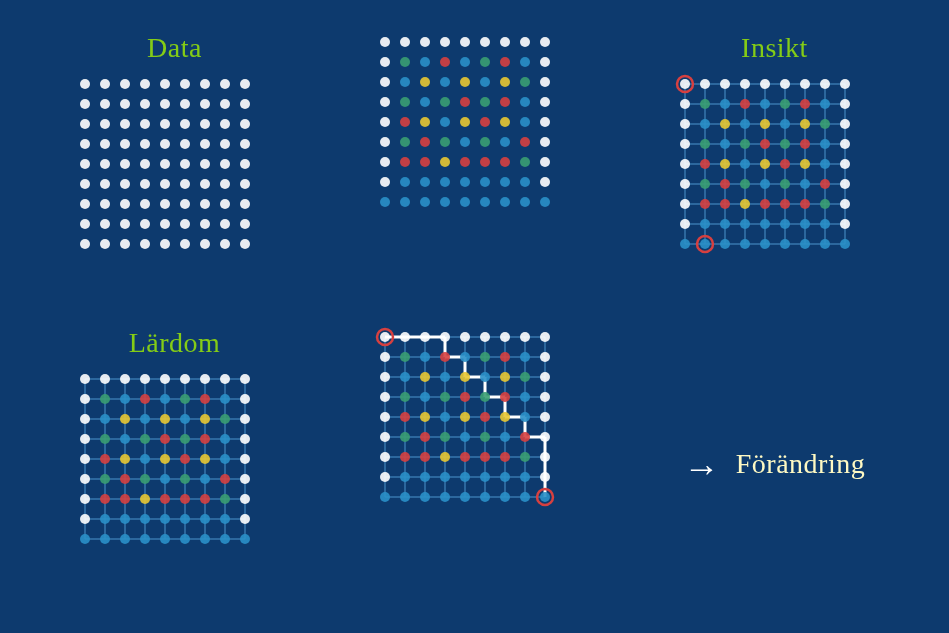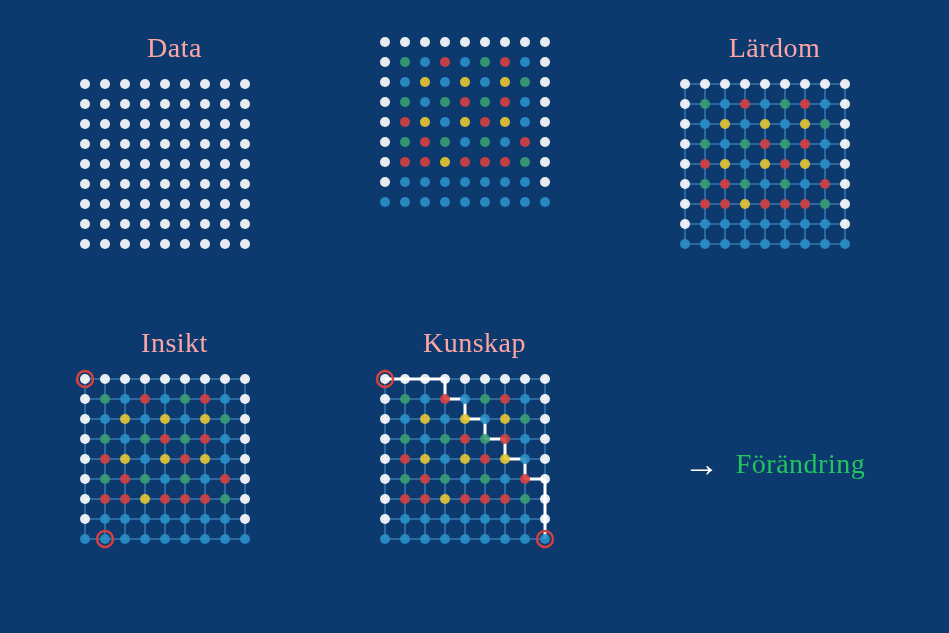--- a/index.html
+++ b/index.html
@@ -22,41 +22,41 @@
       gap: 20px;
       padding: 20px;
     }
     .cell {
       display: flex;
       flex-direction: column;
       align-items: center;
       gap: 10px;
     }
     .cell-title {
-      color: #fca5a5;
+      color: #84cc16;
       font-size: 28px;
       font-weight: normal;
       letter-spacing: 0.5px;
       text-align: center;
     }
     .dot-grid {
       position: relative;
     }
     svg {
       display: block;
     }
     .forandring-cell {
       display: flex;
       flex-direction: row;
       align-items: center;
       justify-content: center;
       gap: 16px;
     }
     .forandring-title {
-      color: #22c55e;
+      color: #fef9c3;
       font-size: 28px;
       font-weight: normal;
       letter-spacing: 0.5px;
     }
     .arrow-icon {
       color: white;
       font-size: 36px;
     }
   </style>
 </head>
@@ -149,253 +149,20 @@
           <circle cx="130" cy="170" r="5" fill="#ffffff" opacity="0.9"></circle>
           <circle cx="150" cy="170" r="5" fill="#ffffff" opacity="0.9"></circle>
           <circle cx="170" cy="170" r="5" fill="#ffffff" opacity="0.9"></circle>
         </svg>
     </div>
   </div>
 
   <div class="cell">
     <div class="dot-grid">
       <svg width="200" height="200" viewBox="0 0 200 200" id="information-svg">
-          <circle cx="10" cy="10" r="5" fill="#ffffff" opacity="0.9"></circle>
-          <circle cx="30" cy="10" r="5" fill="#ffffff" opacity="0.9"></circle>
-          <circle cx="50" cy="10" r="5" fill="#ffffff" opacity="0.9"></circle>
-          <circle cx="70" cy="10" r="5" fill="#ffffff" opacity="0.9"></circle>
-          <circle cx="90" cy="10" r="5" fill="#ffffff" opacity="0.9"></circle>
-          <circle cx="110" cy="10" r="5" fill="#ffffff" opacity="0.9"></circle>
-          <circle cx="130" cy="10" r="5" fill="#ffffff" opacity="0.9"></circle>
-          <circle cx="150" cy="10" r="5" fill="#ffffff" opacity="0.9"></circle>
-          <circle cx="170" cy="10" r="5" fill="#ffffff" opacity="0.9"></circle>
-          <circle cx="10" cy="30" r="5" fill="#ffffff" opacity="0.9"></circle>
-          <circle cx="30" cy="30" r="5" fill="#3a9e72" opacity="0.9"></circle>
-          <circle cx="50" cy="30" r="5" fill="#2a90c8" opacity="0.9"></circle>
-          <circle cx="70" cy="30" r="5" fill="#d64040" opacity="0.9"></circle>
-          <circle cx="90" cy="30" r="5" fill="#2a90c8" opacity="0.9"></circle>
-          <circle cx="110" cy="30" r="5" fill="#3a9e72" opacity="0.9"></circle>
-          <circle cx="130" cy="30" r="5" fill="#d64040" opacity="0.9"></circle>
-          <circle cx="150" cy="30" r="5" fill="#2a90c8" opacity="0.9"></circle>
-          <circle cx="170" cy="30" r="5" fill="#ffffff" opacity="0.9"></circle>
-          <circle cx="10" cy="50" r="5" fill="#ffffff" opacity="0.9"></circle>
-          <circle cx="30" cy="50" r="5" fill="#2a90c8" opacity="0.9"></circle>
-          <circle cx="50" cy="50" r="5" fill="#e8c832" opacity="0.9"></circle>
-          <circle cx="70" cy="50" r="5" fill="#2a90c8" opacity="0.9"></circle>
-          <circle cx="90" cy="50" r="5" fill="#e8c832" opacity="0.9"></circle>
-          <circle cx="110" cy="50" r="5" fill="#2a90c8" opacity="0.9"></circle>
-          <circle cx="130" cy="50" r="5" fill="#e8c832" opacity="0.9"></circle>
-          <circle cx="150" cy="50" r="5" fill="#3a9e72" opacity="0.9"></circle>
-          <circle cx="170" cy="50" r="5" fill="#ffffff" opacity="0.9"></circle>
-          <circle cx="10" cy="70" r="5" fill="#ffffff" opacity="0.9"></circle>
-          <circle cx="30" cy="70" r="5" fill="#3a9e72" opacity="0.9"></circle>
-          <circle cx="50" cy="70" r="5" fill="#2a90c8" opacity="0.9"></circle>
-          <circle cx="70" cy="70" r="5" fill="#3a9e72" opacity="0.9"></circle>
-          <circle cx="90" cy="70" r="5" fill="#d64040" opacity="0.9"></circle>
-          <circle cx="110" cy="70" r="5" fill="#3a9e72" opacity="0.9"></circle>
-          <circle cx="130" cy="70" r="5" fill="#d64040" opacity="0.9"></circle>
-          <circle cx="150" cy="70" r="5" fill="#2a90c8" opacity="0.9"></circle>
-          <circle cx="170" cy="70" r="5" fill="#ffffff" opacity="0.9"></circle>
-          <circle cx="10" cy="90" r="5" fill="#ffffff" opacity="0.9"></circle>
-          <circle cx="30" cy="90" r="5" fill="#d64040" opacity="0.9"></circle>
-          <circle cx="50" cy="90" r="5" fill="#e8c832" opacity="0.9"></circle>
-          <circle cx="70" cy="90" r="5" fill="#2a90c8" opacity="0.9"></circle>
-          <circle cx="90" cy="90" r="5" fill="#e8c832" opacity="0.9"></circle>
-          <circle cx="110" cy="90" r="5" fill="#d64040" opacity="0.9"></circle>
-          <circle cx="130" cy="90" r="5" fill="#e8c832" opacity="0.9"></circle>
-          <circle cx="150" cy="90" r="5" fill="#2a90c8" opacity="0.9"></circle>
-          <circle cx="170" cy="90" r="5" fill="#ffffff" opacity="0.9"></circle>
-          <circle cx="10" cy="110" r="5" fill="#ffffff" opacity="0.9"></circle>
-          <circle cx="30" cy="110" r="5" fill="#3a9e72" opacity="0.9"></circle>
-          <circle cx="50" cy="110" r="5" fill="#d64040" opacity="0.9"></circle>
-          <circle cx="70" cy="110" r="5" fill="#3a9e72" opacity="0.9"></circle>
-          <circle cx="90" cy="110" r="5" fill="#2a90c8" opacity="0.9"></circle>
-          <circle cx="110" cy="110" r="5" fill="#3a9e72" opacity="0.9"></circle>
-          <circle cx="130" cy="110" r="5" fill="#2a90c8" opacity="0.9"></circle>
-          <circle cx="150" cy="110" r="5" fill="#d64040" opacity="0.9"></circle>
-          <circle cx="170" cy="110" r="5" fill="#ffffff" opacity="0.9"></circle>
-          <circle cx="10" cy="130" r="5" fill="#ffffff" opacity="0.9"></circle>
-          <circle cx="30" cy="130" r="5" fill="#d64040" opacity="0.9"></circle>
-          <circle cx="50" cy="130" r="5" fill="#d64040" opacity="0.9"></circle>
-          <circle cx="70" cy="130" r="5" fill="#e8c832" opacity="0.9"></circle>
-          <circle cx="90" cy="130" r="5" fill="#d64040" opacity="0.9"></circle>
-          <circle cx="110" cy="130" r="5" fill="#d64040" opacity="0.9"></circle>
-          <circle cx="130" cy="130" r="5" fill="#d64040" opacity="0.9"></circle>
-          <circle cx="150" cy="130" r="5" fill="#3a9e72" opacity="0.9"></circle>
-          <circle cx="170" cy="130" r="5" fill="#ffffff" opacity="0.9"></circle>
-          <circle cx="10" cy="150" r="5" fill="#ffffff" opacity="0.9"></circle>
-          <circle cx="30" cy="150" r="5" fill="#2a90c8" opacity="0.9"></circle>
-          <circle cx="50" cy="150" r="5" fill="#2a90c8" opacity="0.9"></circle>
-          <circle cx="70" cy="150" r="5" fill="#2a90c8" opacity="0.9"></circle>
-          <circle cx="90" cy="150" r="5" fill="#2a90c8" opacity="0.9"></circle>
-          <circle cx="110" cy="150" r="5" fill="#2a90c8" opacity="0.9"></circle>
-          <circle cx="130" cy="150" r="5" fill="#2a90c8" opacity="0.9"></circle>
-          <circle cx="150" cy="150" r="5" fill="#2a90c8" opacity="0.9"></circle>
-          <circle cx="170" cy="150" r="5" fill="#ffffff" opacity="0.9"></circle>
-          <circle cx="10" cy="170" r="5" fill="#2a90c8" opacity="0.9"></circle>
-          <circle cx="30" cy="170" r="5" fill="#2a90c8" opacity="0.9"></circle>
-          <circle cx="50" cy="170" r="5" fill="#2a90c8" opacity="0.9"></circle>
-          <circle cx="70" cy="170" r="5" fill="#2a90c8" opacity="0.9"></circle>
-          <circle cx="90" cy="170" r="5" fill="#2a90c8" opacity="0.9"></circle>
-          <circle cx="110" cy="170" r="5" fill="#2a90c8" opacity="0.9"></circle>
-          <circle cx="130" cy="170" r="5" fill="#2a90c8" opacity="0.9"></circle>
-          <circle cx="150" cy="170" r="5" fill="#2a90c8" opacity="0.9"></circle>
-          <circle cx="170" cy="170" r="5" fill="#2a90c8" opacity="0.9"></circle>
-        </svg>
-    </div>
-  </div>
-
-  <div class="cell">
-    <span class="cell-title">Lärdom</span>
-    <div class="dot-grid">
-      <svg width="200" height="200" viewBox="0 0 200 200" id="lardom-svg">
-          <line x1="10" y1="10" x2="30" y2="10" stroke="#4a90c8" stroke-width="1.5" opacity="0.7"></line>
-          <line x1="30" y1="10" x2="50" y2="10" stroke="#4a90c8" stroke-width="1.5" opacity="0.7"></line>
-          <line x1="50" y1="10" x2="70" y2="10" stroke="#4a90c8" stroke-width="1.5" opacity="0.7"></line>
-          <line x1="70" y1="10" x2="90" y2="10" stroke="#4a90c8" stroke-width="1.5" opacity="0.7"></line>
-          <line x1="90" y1="10" x2="110" y2="10" stroke="#4a90c8" stroke-width="1.5" opacity="0.7"></line>
-          <line x1="110" y1="10" x2="130" y2="10" stroke="#4a90c8" stroke-width="1.5" opacity="0.7"></line>
-          <line x1="130" y1="10" x2="150" y2="10" stroke="#4a90c8" stroke-width="1.5" opacity="0.7"></line>
-          <line x1="150" y1="10" x2="170" y2="10" stroke="#4a90c8" stroke-width="1.5" opacity="0.7"></line>
-          <line x1="10" y1="30" x2="30" y2="30" stroke="#4a90c8" stroke-width="1.5" opacity="0.7"></line>
-          <line x1="30" y1="30" x2="50" y2="30" stroke="#4a90c8" stroke-width="1.5" opacity="0.7"></line>
-          <line x1="50" y1="30" x2="70" y2="30" stroke="#4a90c8" stroke-width="1.5" opacity="0.7"></line>
-          <line x1="70" y1="30" x2="90" y2="30" stroke="#4a90c8" stroke-width="1.5" opacity="0.7"></line>
-          <line x1="90" y1="30" x2="110" y2="30" stroke="#4a90c8" stroke-width="1.5" opacity="0.7"></line>
-          <line x1="110" y1="30" x2="130" y2="30" stroke="#4a90c8" stroke-width="1.5" opacity="0.7"></line>
-          <line x1="130" y1="30" x2="150" y2="30" stroke="#4a90c8" stroke-width="1.5" opacity="0.7"></line>
-          <line x1="150" y1="30" x2="170" y2="30" stroke="#4a90c8" stroke-width="1.5" opacity="0.7"></line>
-          <line x1="10" y1="50" x2="30" y2="50" stroke="#4a90c8" stroke-width="1.5" opacity="0.7"></line>
-          <line x1="30" y1="50" x2="50" y2="50" stroke="#4a90c8" stroke-width="1.5" opacity="0.7"></line>
-          <line x1="50" y1="50" x2="70" y2="50" stroke="#4a90c8" stroke-width="1.5" opacity="0.7"></line>
-          <line x1="70" y1="50" x2="90" y2="50" stroke="#4a90c8" stroke-width="1.5" opacity="0.7"></line>
-          <line x1="90" y1="50" x2="110" y2="50" stroke="#4a90c8" stroke-width="1.5" opacity="0.7"></line>
-          <line x1="110" y1="50" x2="130" y2="50" stroke="#4a90c8" stroke-width="1.5" opacity="0.7"></line>
-          <line x1="130" y1="50" x2="150" y2="50" stroke="#4a90c8" stroke-width="1.5" opacity="0.7"></line>
-          <line x1="150" y1="50" x2="170" y2="50" stroke="#4a90c8" stroke-width="1.5" opacity="0.7"></line>
-          <line x1="10" y1="70" x2="30" y2="70" stroke="#4a90c8" stroke-width="1.5" opacity="0.7"></line>
-          <line x1="30" y1="70" x2="50" y2="70" stroke="#4a90c8" stroke-width="1.5" opacity="0.7"></line>
-          <line x1="50" y1="70" x2="70" y2="70" stroke="#4a90c8" stroke-width="1.5" opacity="0.7"></line>
-          <line x1="70" y1="70" x2="90" y2="70" stroke="#4a90c8" stroke-width="1.5" opacity="0.7"></line>
-          <line x1="90" y1="70" x2="110" y2="70" stroke="#4a90c8" stroke-width="1.5" opacity="0.7"></line>
-          <line x1="110" y1="70" x2="130" y2="70" stroke="#4a90c8" stroke-width="1.5" opacity="0.7"></line>
-          <line x1="130" y1="70" x2="150" y2="70" stroke="#4a90c8" stroke-width="1.5" opacity="0.7"></line>
-          <line x1="150" y1="70" x2="170" y2="70" stroke="#4a90c8" stroke-width="1.5" opacity="0.7"></line>
-          <line x1="10" y1="90" x2="30" y2="90" stroke="#4a90c8" stroke-width="1.5" opacity="0.7"></line>
-          <line x1="30" y1="90" x2="50" y2="90" stroke="#4a90c8" stroke-width="1.5" opacity="0.7"></line>
-          <line x1="50" y1="90" x2="70" y2="90" stroke="#4a90c8" stroke-width="1.5" opacity="0.7"></line>
-          <line x1="70" y1="90" x2="90" y2="90" stroke="#4a90c8" stroke-width="1.5" opacity="0.7"></line>
-          <line x1="90" y1="90" x2="110" y2="90" stroke="#4a90c8" stroke-width="1.5" opacity="0.7"></line>
-          <line x1="110" y1="90" x2="130" y2="90" stroke="#4a90c8" stroke-width="1.5" opacity="0.7"></line>
-          <line x1="130" y1="90" x2="150" y2="90" stroke="#4a90c8" stroke-width="1.5" opacity="0.7"></line>
-          <line x1="150" y1="90" x2="170" y2="90" stroke="#4a90c8" stroke-width="1.5" opacity="0.7"></line>
-          <line x1="10" y1="110" x2="30" y2="110" stroke="#4a90c8" stroke-width="1.5" opacity="0.7"></line>
-          <line x1="30" y1="110" x2="50" y2="110" stroke="#4a90c8" stroke-width="1.5" opacity="0.7"></line>
-          <line x1="50" y1="110" x2="70" y2="110" stroke="#4a90c8" stroke-width="1.5" opacity="0.7"></line>
-          <line x1="70" y1="110" x2="90" y2="110" stroke="#4a90c8" stroke-width="1.5" opacity="0.7"></line>
-          <line x1="90" y1="110" x2="110" y2="110" stroke="#4a90c8" stroke-width="1.5" opacity="0.7"></line>
-          <line x1="110" y1="110" x2="130" y2="110" stroke="#4a90c8" stroke-width="1.5" opacity="0.7"></line>
-          <line x1="130" y1="110" x2="150" y2="110" stroke="#4a90c8" stroke-width="1.5" opacity="0.7"></line>
-          <line x1="150" y1="110" x2="170" y2="110" stroke="#4a90c8" stroke-width="1.5" opacity="0.7"></line>
-          <line x1="10" y1="130" x2="30" y2="130" stroke="#4a90c8" stroke-width="1.5" opacity="0.7"></line>
-          <line x1="30" y1="130" x2="50" y2="130" stroke="#4a90c8" stroke-width="1.5" opacity="0.7"></line>
-          <line x1="50" y1="130" x2="70" y2="130" stroke="#4a90c8" stroke-width="1.5" opacity="0.7"></line>
-          <line x1="70" y1="130" x2="90" y2="130" stroke="#4a90c8" stroke-width="1.5" opacity="0.7"></line>
-          <line x1="90" y1="130" x2="110" y2="130" stroke="#4a90c8" stroke-width="1.5" opacity="0.7"></line>
-          <line x1="110" y1="130" x2="130" y2="130" stroke="#4a90c8" stroke-width="1.5" opacity="0.7"></line>
-          <line x1="130" y1="130" x2="150" y2="130" stroke="#4a90c8" stroke-width="1.5" opacity="0.7"></line>
-          <line x1="150" y1="130" x2="170" y2="130" stroke="#4a90c8" stroke-width="1.5" opacity="0.7"></line>
-          <line x1="10" y1="150" x2="30" y2="150" stroke="#4a90c8" stroke-width="1.5" opacity="0.7"></line>
-          <line x1="30" y1="150" x2="50" y2="150" stroke="#4a90c8" stroke-width="1.5" opacity="0.7"></line>
-          <line x1="50" y1="150" x2="70" y2="150" stroke="#4a90c8" stroke-width="1.5" opacity="0.7"></line>
-          <line x1="70" y1="150" x2="90" y2="150" stroke="#4a90c8" stroke-width="1.5" opacity="0.7"></line>
-          <line x1="90" y1="150" x2="110" y2="150" stroke="#4a90c8" stroke-width="1.5" opacity="0.7"></line>
-          <line x1="110" y1="150" x2="130" y2="150" stroke="#4a90c8" stroke-width="1.5" opacity="0.7"></line>
-          <line x1="130" y1="150" x2="150" y2="150" stroke="#4a90c8" stroke-width="1.5" opacity="0.7"></line>
-          <line x1="150" y1="150" x2="170" y2="150" stroke="#4a90c8" stroke-width="1.5" opacity="0.7"></line>
-          <line x1="10" y1="170" x2="30" y2="170" stroke="#4a90c8" stroke-width="1.5" opacity="0.7"></line>
-          <line x1="30" y1="170" x2="50" y2="170" stroke="#4a90c8" stroke-width="1.5" opacity="0.7"></line>
-          <line x1="50" y1="170" x2="70" y2="170" stroke="#4a90c8" stroke-width="1.5" opacity="0.7"></line>
-          <line x1="70" y1="170" x2="90" y2="170" stroke="#4a90c8" stroke-width="1.5" opacity="0.7"></line>
-          <line x1="90" y1="170" x2="110" y2="170" stroke="#4a90c8" stroke-width="1.5" opacity="0.7"></line>
-          <line x1="110" y1="170" x2="130" y2="170" stroke="#4a90c8" stroke-width="1.5" opacity="0.7"></line>
-          <line x1="130" y1="170" x2="150" y2="170" stroke="#4a90c8" stroke-width="1.5" opacity="0.7"></line>
-          <line x1="150" y1="170" x2="170" y2="170" stroke="#4a90c8" stroke-width="1.5" opacity="0.7"></line>
-          <line x1="10" y1="10" x2="10" y2="30" stroke="#4a90c8" stroke-width="1.5" opacity="0.7"></line>
-          <line x1="30" y1="10" x2="30" y2="30" stroke="#4a90c8" stroke-width="1.5" opacity="0.7"></line>
-          <line x1="50" y1="10" x2="50" y2="30" stroke="#4a90c8" stroke-width="1.5" opacity="0.7"></line>
-          <line x1="70" y1="10" x2="70" y2="30" stroke="#4a90c8" stroke-width="1.5" opacity="0.7"></line>
-          <line x1="90" y1="10" x2="90" y2="30" stroke="#4a90c8" stroke-width="1.5" opacity="0.7"></line>
-          <line x1="110" y1="10" x2="110" y2="30" stroke="#4a90c8" stroke-width="1.5" opacity="0.7"></line>
-          <line x1="130" y1="10" x2="130" y2="30" stroke="#4a90c8" stroke-width="1.5" opacity="0.7"></line>
-          <line x1="150" y1="10" x2="150" y2="30" stroke="#4a90c8" stroke-width="1.5" opacity="0.7"></line>
-          <line x1="170" y1="10" x2="170" y2="30" stroke="#4a90c8" stroke-width="1.5" opacity="0.7"></line>
-          <line x1="10" y1="30" x2="10" y2="50" stroke="#4a90c8" stroke-width="1.5" opacity="0.7"></line>
-          <line x1="30" y1="30" x2="30" y2="50" stroke="#4a90c8" stroke-width="1.5" opacity="0.7"></line>
-          <line x1="50" y1="30" x2="50" y2="50" stroke="#4a90c8" stroke-width="1.5" opacity="0.7"></line>
-          <line x1="70" y1="30" x2="70" y2="50" stroke="#4a90c8" stroke-width="1.5" opacity="0.7"></line>
-          <line x1="90" y1="30" x2="90" y2="50" stroke="#4a90c8" stroke-width="1.5" opacity="0.7"></line>
-          <line x1="110" y1="30" x2="110" y2="50" stroke="#4a90c8" stroke-width="1.5" opacity="0.7"></line>
-          <line x1="130" y1="30" x2="130" y2="50" stroke="#4a90c8" stroke-width="1.5" opacity="0.7"></line>
-          <line x1="150" y1="30" x2="150" y2="50" stroke="#4a90c8" stroke-width="1.5" opacity="0.7"></line>
-          <line x1="170" y1="30" x2="170" y2="50" stroke="#4a90c8" stroke-width="1.5" opacity="0.7"></line>
-          <line x1="10" y1="50" x2="10" y2="70" stroke="#4a90c8" stroke-width="1.5" opacity="0.7"></line>
-          <line x1="30" y1="50" x2="30" y2="70" stroke="#4a90c8" stroke-width="1.5" opacity="0.7"></line>
-          <line x1="50" y1="50" x2="50" y2="70" stroke="#4a90c8" stroke-width="1.5" opacity="0.7"></line>
-          <line x1="70" y1="50" x2="70" y2="70" stroke="#4a90c8" stroke-width="1.5" opacity="0.7"></line>
-          <line x1="90" y1="50" x2="90" y2="70" stroke="#4a90c8" stroke-width="1.5" opacity="0.7"></line>
-          <line x1="110" y1="50" x2="110" y2="70" stroke="#4a90c8" stroke-width="1.5" opacity="0.7"></line>
-          <line x1="130" y1="50" x2="130" y2="70" stroke="#4a90c8" stroke-width="1.5" opacity="0.7"></line>
-          <line x1="150" y1="50" x2="150" y2="70" stroke="#4a90c8" stroke-width="1.5" opacity="0.7"></line>
-          <line x1="170" y1="50" x2="170" y2="70" stroke="#4a90c8" stroke-width="1.5" opacity="0.7"></line>
-          <line x1="10" y1="70" x2="10" y2="90" stroke="#4a90c8" stroke-width="1.5" opacity="0.7"></line>
-          <line x1="30" y1="70" x2="30" y2="90" stroke="#4a90c8" stroke-width="1.5" opacity="0.7"></line>
-          <line x1="50" y1="70" x2="50" y2="90" stroke="#4a90c8" stroke-width="1.5" opacity="0.7"></line>
-          <line x1="70" y1="70" x2="70" y2="90" stroke="#4a90c8" stroke-width="1.5" opacity="0.7"></line>
-          <line x1="90" y1="70" x2="90" y2="90" stroke="#4a90c8" stroke-width="1.5" opacity="0.7"></line>
-          <line x1="110" y1="70" x2="110" y2="90" stroke="#4a90c8" stroke-width="1.5" opacity="0.7"></line>
-          <line x1="130" y1="70" x2="130" y2="90" stroke="#4a90c8" stroke-width="1.5" opacity="0.7"></line>
-          <line x1="150" y1="70" x2="150" y2="90" stroke="#4a90c8" stroke-width="1.5" opacity="0.7"></line>
-          <line x1="170" y1="70" x2="170" y2="90" stroke="#4a90c8" stroke-width="1.5" opacity="0.7"></line>
-          <line x1="10" y1="90" x2="10" y2="110" stroke="#4a90c8" stroke-width="1.5" opacity="0.7"></line>
-          <line x1="30" y1="90" x2="30" y2="110" stroke="#4a90c8" stroke-width="1.5" opacity="0.7"></line>
-          <line x1="50" y1="90" x2="50" y2="110" stroke="#4a90c8" stroke-width="1.5" opacity="0.7"></line>
-          <line x1="70" y1="90" x2="70" y2="110" stroke="#4a90c8" stroke-width="1.5" opacity="0.7"></line>
-          <line x1="90" y1="90" x2="90" y2="110" stroke="#4a90c8" stroke-width="1.5" opacity="0.7"></line>
-          <line x1="110" y1="90" x2="110" y2="110" stroke="#4a90c8" stroke-width="1.5" opacity="0.7"></line>
-          <line x1="130" y1="90" x2="130" y2="110" stroke="#4a90c8" stroke-width="1.5" opacity="0.7"></line>
-          <line x1="150" y1="90" x2="150" y2="110" stroke="#4a90c8" stroke-width="1.5" opacity="0.7"></line>
-          <line x1="170" y1="90" x2="170" y2="110" stroke="#4a90c8" stroke-width="1.5" opacity="0.7"></line>
-          <line x1="10" y1="110" x2="10" y2="130" stroke="#4a90c8" stroke-width="1.5" opacity="0.7"></line>
-          <line x1="30" y1="110" x2="30" y2="130" stroke="#4a90c8" stroke-width="1.5" opacity="0.7"></line>
-          <line x1="50" y1="110" x2="50" y2="130" stroke="#4a90c8" stroke-width="1.5" opacity="0.7"></line>
-          <line x1="70" y1="110" x2="70" y2="130" stroke="#4a90c8" stroke-width="1.5" opacity="0.7"></line>
-          <line x1="90" y1="110" x2="90" y2="130" stroke="#4a90c8" stroke-width="1.5" opacity="0.7"></line>
-          <line x1="110" y1="110" x2="110" y2="130" stroke="#4a90c8" stroke-width="1.5" opacity="0.7"></line>
-          <line x1="130" y1="110" x2="130" y2="130" stroke="#4a90c8" stroke-width="1.5" opacity="0.7"></line>
-          <line x1="150" y1="110" x2="150" y2="130" stroke="#4a90c8" stroke-width="1.5" opacity="0.7"></line>
-          <line x1="170" y1="110" x2="170" y2="130" stroke="#4a90c8" stroke-width="1.5" opacity="0.7"></line>
-          <line x1="10" y1="130" x2="10" y2="150" stroke="#4a90c8" stroke-width="1.5" opacity="0.7"></line>
-          <line x1="30" y1="130" x2="30" y2="150" stroke="#4a90c8" stroke-width="1.5" opacity="0.7"></line>
-          <line x1="50" y1="130" x2="50" y2="150" stroke="#4a90c8" stroke-width="1.5" opacity="0.7"></line>
-          <line x1="70" y1="130" x2="70" y2="150" stroke="#4a90c8" stroke-width="1.5" opacity="0.7"></line>
-          <line x1="90" y1="130" x2="90" y2="150" stroke="#4a90c8" stroke-width="1.5" opacity="0.7"></line>
-          <line x1="110" y1="130" x2="110" y2="150" stroke="#4a90c8" stroke-width="1.5" opacity="0.7"></line>
-          <line x1="130" y1="130" x2="130" y2="150" stroke="#4a90c8" stroke-width="1.5" opacity="0.7"></line>
-          <line x1="150" y1="130" x2="150" y2="150" stroke="#4a90c8" stroke-width="1.5" opacity="0.7"></line>
-          <line x1="170" y1="130" x2="170" y2="150" stroke="#4a90c8" stroke-width="1.5" opacity="0.7"></line>
-          <line x1="10" y1="150" x2="10" y2="170" stroke="#4a90c8" stroke-width="1.5" opacity="0.7"></line>
-          <line x1="30" y1="150" x2="30" y2="170" stroke="#4a90c8" stroke-width="1.5" opacity="0.7"></line>
-          <line x1="50" y1="150" x2="50" y2="170" stroke="#4a90c8" stroke-width="1.5" opacity="0.7"></line>
-          <line x1="70" y1="150" x2="70" y2="170" stroke="#4a90c8" stroke-width="1.5" opacity="0.7"></line>
-          <line x1="90" y1="150" x2="90" y2="170" stroke="#4a90c8" stroke-width="1.5" opacity="0.7"></line>
-          <line x1="110" y1="150" x2="110" y2="170" stroke="#4a90c8" stroke-width="1.5" opacity="0.7"></line>
-          <line x1="130" y1="150" x2="130" y2="170" stroke="#4a90c8" stroke-width="1.5" opacity="0.7"></line>
-          <line x1="150" y1="150" x2="150" y2="170" stroke="#4a90c8" stroke-width="1.5" opacity="0.7"></line>
-          <line x1="170" y1="150" x2="170" y2="170" stroke="#4a90c8" stroke-width="1.5" opacity="0.7"></line>
           <circle cx="10" cy="10" r="5" fill="#ffffff" opacity="0.9"></circle>
           <circle cx="30" cy="10" r="5" fill="#ffffff" opacity="0.9"></circle>
           <circle cx="50" cy="10" r="5" fill="#ffffff" opacity="0.9"></circle>
           <circle cx="70" cy="10" r="5" fill="#ffffff" opacity="0.9"></circle>
           <circle cx="90" cy="10" r="5" fill="#ffffff" opacity="0.9"></circle>
           <circle cx="110" cy="10" r="5" fill="#ffffff" opacity="0.9"></circle>
           <circle cx="130" cy="10" r="5" fill="#ffffff" opacity="0.9"></circle>
           <circle cx="150" cy="10" r="5" fill="#ffffff" opacity="0.9"></circle>
           <circle cx="170" cy="10" r="5" fill="#ffffff" opacity="0.9"></circle>
           <circle cx="10" cy="30" r="5" fill="#ffffff" opacity="0.9"></circle>
@@ -703,21 +470,253 @@
           <circle cx="130" cy="170" r="5" fill="#2a90c8" opacity="0.9"></circle>
           <circle cx="150" cy="170" r="5" fill="#2a90c8" opacity="0.9"></circle>
           <circle cx="170" cy="170" r="5" fill="#2a90c8" opacity="0.9"></circle>
           <circle cx="10" cy="10" r="8" fill="none" stroke="#d64040" stroke-width="2.5"></circle>
           <circle cx="30" cy="170" r="8" fill="none" stroke="#d64040" stroke-width="2.5"></circle>
         </svg>
     </div>
   </div>
 
   <div class="cell">
-    <span class="cell-title">Kunskap</span>
+    <span class="cell-title">Lärdom</span>
+    <div class="dot-grid">
+      <svg width="200" height="200" viewBox="0 0 200 200" id="lardom-svg">
+          <line x1="10" y1="10" x2="30" y2="10" stroke="#4a90c8" stroke-width="1.5" opacity="0.7"></line>
+          <line x1="30" y1="10" x2="50" y2="10" stroke="#4a90c8" stroke-width="1.5" opacity="0.7"></line>
+          <line x1="50" y1="10" x2="70" y2="10" stroke="#4a90c8" stroke-width="1.5" opacity="0.7"></line>
+          <line x1="70" y1="10" x2="90" y2="10" stroke="#4a90c8" stroke-width="1.5" opacity="0.7"></line>
+          <line x1="90" y1="10" x2="110" y2="10" stroke="#4a90c8" stroke-width="1.5" opacity="0.7"></line>
+          <line x1="110" y1="10" x2="130" y2="10" stroke="#4a90c8" stroke-width="1.5" opacity="0.7"></line>
+          <line x1="130" y1="10" x2="150" y2="10" stroke="#4a90c8" stroke-width="1.5" opacity="0.7"></line>
+          <line x1="150" y1="10" x2="170" y2="10" stroke="#4a90c8" stroke-width="1.5" opacity="0.7"></line>
+          <line x1="10" y1="30" x2="30" y2="30" stroke="#4a90c8" stroke-width="1.5" opacity="0.7"></line>
+          <line x1="30" y1="30" x2="50" y2="30" stroke="#4a90c8" stroke-width="1.5" opacity="0.7"></line>
+          <line x1="50" y1="30" x2="70" y2="30" stroke="#4a90c8" stroke-width="1.5" opacity="0.7"></line>
+          <line x1="70" y1="30" x2="90" y2="30" stroke="#4a90c8" stroke-width="1.5" opacity="0.7"></line>
+          <line x1="90" y1="30" x2="110" y2="30" stroke="#4a90c8" stroke-width="1.5" opacity="0.7"></line>
+          <line x1="110" y1="30" x2="130" y2="30" stroke="#4a90c8" stroke-width="1.5" opacity="0.7"></line>
+          <line x1="130" y1="30" x2="150" y2="30" stroke="#4a90c8" stroke-width="1.5" opacity="0.7"></line>
+          <line x1="150" y1="30" x2="170" y2="30" stroke="#4a90c8" stroke-width="1.5" opacity="0.7"></line>
+          <line x1="10" y1="50" x2="30" y2="50" stroke="#4a90c8" stroke-width="1.5" opacity="0.7"></line>
+          <line x1="30" y1="50" x2="50" y2="50" stroke="#4a90c8" stroke-width="1.5" opacity="0.7"></line>
+          <line x1="50" y1="50" x2="70" y2="50" stroke="#4a90c8" stroke-width="1.5" opacity="0.7"></line>
+          <line x1="70" y1="50" x2="90" y2="50" stroke="#4a90c8" stroke-width="1.5" opacity="0.7"></line>
+          <line x1="90" y1="50" x2="110" y2="50" stroke="#4a90c8" stroke-width="1.5" opacity="0.7"></line>
+          <line x1="110" y1="50" x2="130" y2="50" stroke="#4a90c8" stroke-width="1.5" opacity="0.7"></line>
+          <line x1="130" y1="50" x2="150" y2="50" stroke="#4a90c8" stroke-width="1.5" opacity="0.7"></line>
+          <line x1="150" y1="50" x2="170" y2="50" stroke="#4a90c8" stroke-width="1.5" opacity="0.7"></line>
+          <line x1="10" y1="70" x2="30" y2="70" stroke="#4a90c8" stroke-width="1.5" opacity="0.7"></line>
+          <line x1="30" y1="70" x2="50" y2="70" stroke="#4a90c8" stroke-width="1.5" opacity="0.7"></line>
+          <line x1="50" y1="70" x2="70" y2="70" stroke="#4a90c8" stroke-width="1.5" opacity="0.7"></line>
+          <line x1="70" y1="70" x2="90" y2="70" stroke="#4a90c8" stroke-width="1.5" opacity="0.7"></line>
+          <line x1="90" y1="70" x2="110" y2="70" stroke="#4a90c8" stroke-width="1.5" opacity="0.7"></line>
+          <line x1="110" y1="70" x2="130" y2="70" stroke="#4a90c8" stroke-width="1.5" opacity="0.7"></line>
+          <line x1="130" y1="70" x2="150" y2="70" stroke="#4a90c8" stroke-width="1.5" opacity="0.7"></line>
+          <line x1="150" y1="70" x2="170" y2="70" stroke="#4a90c8" stroke-width="1.5" opacity="0.7"></line>
+          <line x1="10" y1="90" x2="30" y2="90" stroke="#4a90c8" stroke-width="1.5" opacity="0.7"></line>
+          <line x1="30" y1="90" x2="50" y2="90" stroke="#4a90c8" stroke-width="1.5" opacity="0.7"></line>
+          <line x1="50" y1="90" x2="70" y2="90" stroke="#4a90c8" stroke-width="1.5" opacity="0.7"></line>
+          <line x1="70" y1="90" x2="90" y2="90" stroke="#4a90c8" stroke-width="1.5" opacity="0.7"></line>
+          <line x1="90" y1="90" x2="110" y2="90" stroke="#4a90c8" stroke-width="1.5" opacity="0.7"></line>
+          <line x1="110" y1="90" x2="130" y2="90" stroke="#4a90c8" stroke-width="1.5" opacity="0.7"></line>
+          <line x1="130" y1="90" x2="150" y2="90" stroke="#4a90c8" stroke-width="1.5" opacity="0.7"></line>
+          <line x1="150" y1="90" x2="170" y2="90" stroke="#4a90c8" stroke-width="1.5" opacity="0.7"></line>
+          <line x1="10" y1="110" x2="30" y2="110" stroke="#4a90c8" stroke-width="1.5" opacity="0.7"></line>
+          <line x1="30" y1="110" x2="50" y2="110" stroke="#4a90c8" stroke-width="1.5" opacity="0.7"></line>
+          <line x1="50" y1="110" x2="70" y2="110" stroke="#4a90c8" stroke-width="1.5" opacity="0.7"></line>
+          <line x1="70" y1="110" x2="90" y2="110" stroke="#4a90c8" stroke-width="1.5" opacity="0.7"></line>
+          <line x1="90" y1="110" x2="110" y2="110" stroke="#4a90c8" stroke-width="1.5" opacity="0.7"></line>
+          <line x1="110" y1="110" x2="130" y2="110" stroke="#4a90c8" stroke-width="1.5" opacity="0.7"></line>
+          <line x1="130" y1="110" x2="150" y2="110" stroke="#4a90c8" stroke-width="1.5" opacity="0.7"></line>
+          <line x1="150" y1="110" x2="170" y2="110" stroke="#4a90c8" stroke-width="1.5" opacity="0.7"></line>
+          <line x1="10" y1="130" x2="30" y2="130" stroke="#4a90c8" stroke-width="1.5" opacity="0.7"></line>
+          <line x1="30" y1="130" x2="50" y2="130" stroke="#4a90c8" stroke-width="1.5" opacity="0.7"></line>
+          <line x1="50" y1="130" x2="70" y2="130" stroke="#4a90c8" stroke-width="1.5" opacity="0.7"></line>
+          <line x1="70" y1="130" x2="90" y2="130" stroke="#4a90c8" stroke-width="1.5" opacity="0.7"></line>
+          <line x1="90" y1="130" x2="110" y2="130" stroke="#4a90c8" stroke-width="1.5" opacity="0.7"></line>
+          <line x1="110" y1="130" x2="130" y2="130" stroke="#4a90c8" stroke-width="1.5" opacity="0.7"></line>
+          <line x1="130" y1="130" x2="150" y2="130" stroke="#4a90c8" stroke-width="1.5" opacity="0.7"></line>
+          <line x1="150" y1="130" x2="170" y2="130" stroke="#4a90c8" stroke-width="1.5" opacity="0.7"></line>
+          <line x1="10" y1="150" x2="30" y2="150" stroke="#4a90c8" stroke-width="1.5" opacity="0.7"></line>
+          <line x1="30" y1="150" x2="50" y2="150" stroke="#4a90c8" stroke-width="1.5" opacity="0.7"></line>
+          <line x1="50" y1="150" x2="70" y2="150" stroke="#4a90c8" stroke-width="1.5" opacity="0.7"></line>
+          <line x1="70" y1="150" x2="90" y2="150" stroke="#4a90c8" stroke-width="1.5" opacity="0.7"></line>
+          <line x1="90" y1="150" x2="110" y2="150" stroke="#4a90c8" stroke-width="1.5" opacity="0.7"></line>
+          <line x1="110" y1="150" x2="130" y2="150" stroke="#4a90c8" stroke-width="1.5" opacity="0.7"></line>
+          <line x1="130" y1="150" x2="150" y2="150" stroke="#4a90c8" stroke-width="1.5" opacity="0.7"></line>
+          <line x1="150" y1="150" x2="170" y2="150" stroke="#4a90c8" stroke-width="1.5" opacity="0.7"></line>
+          <line x1="10" y1="170" x2="30" y2="170" stroke="#4a90c8" stroke-width="1.5" opacity="0.7"></line>
+          <line x1="30" y1="170" x2="50" y2="170" stroke="#4a90c8" stroke-width="1.5" opacity="0.7"></line>
+          <line x1="50" y1="170" x2="70" y2="170" stroke="#4a90c8" stroke-width="1.5" opacity="0.7"></line>
+          <line x1="70" y1="170" x2="90" y2="170" stroke="#4a90c8" stroke-width="1.5" opacity="0.7"></line>
+          <line x1="90" y1="170" x2="110" y2="170" stroke="#4a90c8" stroke-width="1.5" opacity="0.7"></line>
+          <line x1="110" y1="170" x2="130" y2="170" stroke="#4a90c8" stroke-width="1.5" opacity="0.7"></line>
+          <line x1="130" y1="170" x2="150" y2="170" stroke="#4a90c8" stroke-width="1.5" opacity="0.7"></line>
+          <line x1="150" y1="170" x2="170" y2="170" stroke="#4a90c8" stroke-width="1.5" opacity="0.7"></line>
+          <line x1="10" y1="10" x2="10" y2="30" stroke="#4a90c8" stroke-width="1.5" opacity="0.7"></line>
+          <line x1="30" y1="10" x2="30" y2="30" stroke="#4a90c8" stroke-width="1.5" opacity="0.7"></line>
+          <line x1="50" y1="10" x2="50" y2="30" stroke="#4a90c8" stroke-width="1.5" opacity="0.7"></line>
+          <line x1="70" y1="10" x2="70" y2="30" stroke="#4a90c8" stroke-width="1.5" opacity="0.7"></line>
+          <line x1="90" y1="10" x2="90" y2="30" stroke="#4a90c8" stroke-width="1.5" opacity="0.7"></line>
+          <line x1="110" y1="10" x2="110" y2="30" stroke="#4a90c8" stroke-width="1.5" opacity="0.7"></line>
+          <line x1="130" y1="10" x2="130" y2="30" stroke="#4a90c8" stroke-width="1.5" opacity="0.7"></line>
+          <line x1="150" y1="10" x2="150" y2="30" stroke="#4a90c8" stroke-width="1.5" opacity="0.7"></line>
+          <line x1="170" y1="10" x2="170" y2="30" stroke="#4a90c8" stroke-width="1.5" opacity="0.7"></line>
+          <line x1="10" y1="30" x2="10" y2="50" stroke="#4a90c8" stroke-width="1.5" opacity="0.7"></line>
+          <line x1="30" y1="30" x2="30" y2="50" stroke="#4a90c8" stroke-width="1.5" opacity="0.7"></line>
+          <line x1="50" y1="30" x2="50" y2="50" stroke="#4a90c8" stroke-width="1.5" opacity="0.7"></line>
+          <line x1="70" y1="30" x2="70" y2="50" stroke="#4a90c8" stroke-width="1.5" opacity="0.7"></line>
+          <line x1="90" y1="30" x2="90" y2="50" stroke="#4a90c8" stroke-width="1.5" opacity="0.7"></line>
+          <line x1="110" y1="30" x2="110" y2="50" stroke="#4a90c8" stroke-width="1.5" opacity="0.7"></line>
+          <line x1="130" y1="30" x2="130" y2="50" stroke="#4a90c8" stroke-width="1.5" opacity="0.7"></line>
+          <line x1="150" y1="30" x2="150" y2="50" stroke="#4a90c8" stroke-width="1.5" opacity="0.7"></line>
+          <line x1="170" y1="30" x2="170" y2="50" stroke="#4a90c8" stroke-width="1.5" opacity="0.7"></line>
+          <line x1="10" y1="50" x2="10" y2="70" stroke="#4a90c8" stroke-width="1.5" opacity="0.7"></line>
+          <line x1="30" y1="50" x2="30" y2="70" stroke="#4a90c8" stroke-width="1.5" opacity="0.7"></line>
+          <line x1="50" y1="50" x2="50" y2="70" stroke="#4a90c8" stroke-width="1.5" opacity="0.7"></line>
+          <line x1="70" y1="50" x2="70" y2="70" stroke="#4a90c8" stroke-width="1.5" opacity="0.7"></line>
+          <line x1="90" y1="50" x2="90" y2="70" stroke="#4a90c8" stroke-width="1.5" opacity="0.7"></line>
+          <line x1="110" y1="50" x2="110" y2="70" stroke="#4a90c8" stroke-width="1.5" opacity="0.7"></line>
+          <line x1="130" y1="50" x2="130" y2="70" stroke="#4a90c8" stroke-width="1.5" opacity="0.7"></line>
+          <line x1="150" y1="50" x2="150" y2="70" stroke="#4a90c8" stroke-width="1.5" opacity="0.7"></line>
+          <line x1="170" y1="50" x2="170" y2="70" stroke="#4a90c8" stroke-width="1.5" opacity="0.7"></line>
+          <line x1="10" y1="70" x2="10" y2="90" stroke="#4a90c8" stroke-width="1.5" opacity="0.7"></line>
+          <line x1="30" y1="70" x2="30" y2="90" stroke="#4a90c8" stroke-width="1.5" opacity="0.7"></line>
+          <line x1="50" y1="70" x2="50" y2="90" stroke="#4a90c8" stroke-width="1.5" opacity="0.7"></line>
+          <line x1="70" y1="70" x2="70" y2="90" stroke="#4a90c8" stroke-width="1.5" opacity="0.7"></line>
+          <line x1="90" y1="70" x2="90" y2="90" stroke="#4a90c8" stroke-width="1.5" opacity="0.7"></line>
+          <line x1="110" y1="70" x2="110" y2="90" stroke="#4a90c8" stroke-width="1.5" opacity="0.7"></line>
+          <line x1="130" y1="70" x2="130" y2="90" stroke="#4a90c8" stroke-width="1.5" opacity="0.7"></line>
+          <line x1="150" y1="70" x2="150" y2="90" stroke="#4a90c8" stroke-width="1.5" opacity="0.7"></line>
+          <line x1="170" y1="70" x2="170" y2="90" stroke="#4a90c8" stroke-width="1.5" opacity="0.7"></line>
+          <line x1="10" y1="90" x2="10" y2="110" stroke="#4a90c8" stroke-width="1.5" opacity="0.7"></line>
+          <line x1="30" y1="90" x2="30" y2="110" stroke="#4a90c8" stroke-width="1.5" opacity="0.7"></line>
+          <line x1="50" y1="90" x2="50" y2="110" stroke="#4a90c8" stroke-width="1.5" opacity="0.7"></line>
+          <line x1="70" y1="90" x2="70" y2="110" stroke="#4a90c8" stroke-width="1.5" opacity="0.7"></line>
+          <line x1="90" y1="90" x2="90" y2="110" stroke="#4a90c8" stroke-width="1.5" opacity="0.7"></line>
+          <line x1="110" y1="90" x2="110" y2="110" stroke="#4a90c8" stroke-width="1.5" opacity="0.7"></line>
+          <line x1="130" y1="90" x2="130" y2="110" stroke="#4a90c8" stroke-width="1.5" opacity="0.7"></line>
+          <line x1="150" y1="90" x2="150" y2="110" stroke="#4a90c8" stroke-width="1.5" opacity="0.7"></line>
+          <line x1="170" y1="90" x2="170" y2="110" stroke="#4a90c8" stroke-width="1.5" opacity="0.7"></line>
+          <line x1="10" y1="110" x2="10" y2="130" stroke="#4a90c8" stroke-width="1.5" opacity="0.7"></line>
+          <line x1="30" y1="110" x2="30" y2="130" stroke="#4a90c8" stroke-width="1.5" opacity="0.7"></line>
+          <line x1="50" y1="110" x2="50" y2="130" stroke="#4a90c8" stroke-width="1.5" opacity="0.7"></line>
+          <line x1="70" y1="110" x2="70" y2="130" stroke="#4a90c8" stroke-width="1.5" opacity="0.7"></line>
+          <line x1="90" y1="110" x2="90" y2="130" stroke="#4a90c8" stroke-width="1.5" opacity="0.7"></line>
+          <line x1="110" y1="110" x2="110" y2="130" stroke="#4a90c8" stroke-width="1.5" opacity="0.7"></line>
+          <line x1="130" y1="110" x2="130" y2="130" stroke="#4a90c8" stroke-width="1.5" opacity="0.7"></line>
+          <line x1="150" y1="110" x2="150" y2="130" stroke="#4a90c8" stroke-width="1.5" opacity="0.7"></line>
+          <line x1="170" y1="110" x2="170" y2="130" stroke="#4a90c8" stroke-width="1.5" opacity="0.7"></line>
+          <line x1="10" y1="130" x2="10" y2="150" stroke="#4a90c8" stroke-width="1.5" opacity="0.7"></line>
+          <line x1="30" y1="130" x2="30" y2="150" stroke="#4a90c8" stroke-width="1.5" opacity="0.7"></line>
+          <line x1="50" y1="130" x2="50" y2="150" stroke="#4a90c8" stroke-width="1.5" opacity="0.7"></line>
+          <line x1="70" y1="130" x2="70" y2="150" stroke="#4a90c8" stroke-width="1.5" opacity="0.7"></line>
+          <line x1="90" y1="130" x2="90" y2="150" stroke="#4a90c8" stroke-width="1.5" opacity="0.7"></line>
+          <line x1="110" y1="130" x2="110" y2="150" stroke="#4a90c8" stroke-width="1.5" opacity="0.7"></line>
+          <line x1="130" y1="130" x2="130" y2="150" stroke="#4a90c8" stroke-width="1.5" opacity="0.7"></line>
+          <line x1="150" y1="130" x2="150" y2="150" stroke="#4a90c8" stroke-width="1.5" opacity="0.7"></line>
+          <line x1="170" y1="130" x2="170" y2="150" stroke="#4a90c8" stroke-width="1.5" opacity="0.7"></line>
+          <line x1="10" y1="150" x2="10" y2="170" stroke="#4a90c8" stroke-width="1.5" opacity="0.7"></line>
+          <line x1="30" y1="150" x2="30" y2="170" stroke="#4a90c8" stroke-width="1.5" opacity="0.7"></line>
+          <line x1="50" y1="150" x2="50" y2="170" stroke="#4a90c8" stroke-width="1.5" opacity="0.7"></line>
+          <line x1="70" y1="150" x2="70" y2="170" stroke="#4a90c8" stroke-width="1.5" opacity="0.7"></line>
+          <line x1="90" y1="150" x2="90" y2="170" stroke="#4a90c8" stroke-width="1.5" opacity="0.7"></line>
+          <line x1="110" y1="150" x2="110" y2="170" stroke="#4a90c8" stroke-width="1.5" opacity="0.7"></line>
+          <line x1="130" y1="150" x2="130" y2="170" stroke="#4a90c8" stroke-width="1.5" opacity="0.7"></line>
+          <line x1="150" y1="150" x2="150" y2="170" stroke="#4a90c8" stroke-width="1.5" opacity="0.7"></line>
+          <line x1="170" y1="150" x2="170" y2="170" stroke="#4a90c8" stroke-width="1.5" opacity="0.7"></line>
+          <circle cx="10" cy="10" r="5" fill="#ffffff" opacity="0.9"></circle>
+          <circle cx="30" cy="10" r="5" fill="#ffffff" opacity="0.9"></circle>
+          <circle cx="50" cy="10" r="5" fill="#ffffff" opacity="0.9"></circle>
+          <circle cx="70" cy="10" r="5" fill="#ffffff" opacity="0.9"></circle>
+          <circle cx="90" cy="10" r="5" fill="#ffffff" opacity="0.9"></circle>
+          <circle cx="110" cy="10" r="5" fill="#ffffff" opacity="0.9"></circle>
+          <circle cx="130" cy="10" r="5" fill="#ffffff" opacity="0.9"></circle>
+          <circle cx="150" cy="10" r="5" fill="#ffffff" opacity="0.9"></circle>
+          <circle cx="170" cy="10" r="5" fill="#ffffff" opacity="0.9"></circle>
+          <circle cx="10" cy="30" r="5" fill="#ffffff" opacity="0.9"></circle>
+          <circle cx="30" cy="30" r="5" fill="#3a9e72" opacity="0.9"></circle>
+          <circle cx="50" cy="30" r="5" fill="#2a90c8" opacity="0.9"></circle>
+          <circle cx="70" cy="30" r="5" fill="#d64040" opacity="0.9"></circle>
+          <circle cx="90" cy="30" r="5" fill="#2a90c8" opacity="0.9"></circle>
+          <circle cx="110" cy="30" r="5" fill="#3a9e72" opacity="0.9"></circle>
+          <circle cx="130" cy="30" r="5" fill="#d64040" opacity="0.9"></circle>
+          <circle cx="150" cy="30" r="5" fill="#2a90c8" opacity="0.9"></circle>
+          <circle cx="170" cy="30" r="5" fill="#ffffff" opacity="0.9"></circle>
+          <circle cx="10" cy="50" r="5" fill="#ffffff" opacity="0.9"></circle>
+          <circle cx="30" cy="50" r="5" fill="#2a90c8" opacity="0.9"></circle>
+          <circle cx="50" cy="50" r="5" fill="#e8c832" opacity="0.9"></circle>
+          <circle cx="70" cy="50" r="5" fill="#2a90c8" opacity="0.9"></circle>
+          <circle cx="90" cy="50" r="5" fill="#e8c832" opacity="0.9"></circle>
+          <circle cx="110" cy="50" r="5" fill="#2a90c8" opacity="0.9"></circle>
+          <circle cx="130" cy="50" r="5" fill="#e8c832" opacity="0.9"></circle>
+          <circle cx="150" cy="50" r="5" fill="#3a9e72" opacity="0.9"></circle>
+          <circle cx="170" cy="50" r="5" fill="#ffffff" opacity="0.9"></circle>
+          <circle cx="10" cy="70" r="5" fill="#ffffff" opacity="0.9"></circle>
+          <circle cx="30" cy="70" r="5" fill="#3a9e72" opacity="0.9"></circle>
+          <circle cx="50" cy="70" r="5" fill="#2a90c8" opacity="0.9"></circle>
+          <circle cx="70" cy="70" r="5" fill="#3a9e72" opacity="0.9"></circle>
+          <circle cx="90" cy="70" r="5" fill="#d64040" opacity="0.9"></circle>
+          <circle cx="110" cy="70" r="5" fill="#3a9e72" opacity="0.9"></circle>
+          <circle cx="130" cy="70" r="5" fill="#d64040" opacity="0.9"></circle>
+          <circle cx="150" cy="70" r="5" fill="#2a90c8" opacity="0.9"></circle>
+          <circle cx="170" cy="70" r="5" fill="#ffffff" opacity="0.9"></circle>
+          <circle cx="10" cy="90" r="5" fill="#ffffff" opacity="0.9"></circle>
+          <circle cx="30" cy="90" r="5" fill="#d64040" opacity="0.9"></circle>
+          <circle cx="50" cy="90" r="5" fill="#e8c832" opacity="0.9"></circle>
+          <circle cx="70" cy="90" r="5" fill="#2a90c8" opacity="0.9"></circle>
+          <circle cx="90" cy="90" r="5" fill="#e8c832" opacity="0.9"></circle>
+          <circle cx="110" cy="90" r="5" fill="#d64040" opacity="0.9"></circle>
+          <circle cx="130" cy="90" r="5" fill="#e8c832" opacity="0.9"></circle>
+          <circle cx="150" cy="90" r="5" fill="#2a90c8" opacity="0.9"></circle>
+          <circle cx="170" cy="90" r="5" fill="#ffffff" opacity="0.9"></circle>
+          <circle cx="10" cy="110" r="5" fill="#ffffff" opacity="0.9"></circle>
+          <circle cx="30" cy="110" r="5" fill="#3a9e72" opacity="0.9"></circle>
+          <circle cx="50" cy="110" r="5" fill="#d64040" opacity="0.9"></circle>
+          <circle cx="70" cy="110" r="5" fill="#3a9e72" opacity="0.9"></circle>
+          <circle cx="90" cy="110" r="5" fill="#2a90c8" opacity="0.9"></circle>
+          <circle cx="110" cy="110" r="5" fill="#3a9e72" opacity="0.9"></circle>
+          <circle cx="130" cy="110" r="5" fill="#2a90c8" opacity="0.9"></circle>
+          <circle cx="150" cy="110" r="5" fill="#d64040" opacity="0.9"></circle>
+          <circle cx="170" cy="110" r="5" fill="#ffffff" opacity="0.9"></circle>
+          <circle cx="10" cy="130" r="5" fill="#ffffff" opacity="0.9"></circle>
+          <circle cx="30" cy="130" r="5" fill="#d64040" opacity="0.9"></circle>
+          <circle cx="50" cy="130" r="5" fill="#d64040" opacity="0.9"></circle>
+          <circle cx="70" cy="130" r="5" fill="#e8c832" opacity="0.9"></circle>
+          <circle cx="90" cy="130" r="5" fill="#d64040" opacity="0.9"></circle>
+          <circle cx="110" cy="130" r="5" fill="#d64040" opacity="0.9"></circle>
+          <circle cx="130" cy="130" r="5" fill="#d64040" opacity="0.9"></circle>
+          <circle cx="150" cy="130" r="5" fill="#3a9e72" opacity="0.9"></circle>
+          <circle cx="170" cy="130" r="5" fill="#ffffff" opacity="0.9"></circle>
+          <circle cx="10" cy="150" r="5" fill="#ffffff" opacity="0.9"></circle>
+          <circle cx="30" cy="150" r="5" fill="#2a90c8" opacity="0.9"></circle>
+          <circle cx="50" cy="150" r="5" fill="#2a90c8" opacity="0.9"></circle>
+          <circle cx="70" cy="150" r="5" fill="#2a90c8" opacity="0.9"></circle>
+          <circle cx="90" cy="150" r="5" fill="#2a90c8" opacity="0.9"></circle>
+          <circle cx="110" cy="150" r="5" fill="#2a90c8" opacity="0.9"></circle>
+          <circle cx="130" cy="150" r="5" fill="#2a90c8" opacity="0.9"></circle>
+          <circle cx="150" cy="150" r="5" fill="#2a90c8" opacity="0.9"></circle>
+          <circle cx="170" cy="150" r="5" fill="#ffffff" opacity="0.9"></circle>
+          <circle cx="10" cy="170" r="5" fill="#2a90c8" opacity="0.9"></circle>
+          <circle cx="30" cy="170" r="5" fill="#2a90c8" opacity="0.9"></circle>
+          <circle cx="50" cy="170" r="5" fill="#2a90c8" opacity="0.9"></circle>
+          <circle cx="70" cy="170" r="5" fill="#2a90c8" opacity="0.9"></circle>
+          <circle cx="90" cy="170" r="5" fill="#2a90c8" opacity="0.9"></circle>
+          <circle cx="110" cy="170" r="5" fill="#2a90c8" opacity="0.9"></circle>
+          <circle cx="130" cy="170" r="5" fill="#2a90c8" opacity="0.9"></circle>
+          <circle cx="150" cy="170" r="5" fill="#2a90c8" opacity="0.9"></circle>
+          <circle cx="170" cy="170" r="5" fill="#2a90c8" opacity="0.9"></circle>
+        </svg>
+    </div>
+  </div>
+
+  <div class="cell">
     <div class="dot-grid">
       <svg width="200" height="200" viewBox="0 0 200 200" id="kunskap-svg">
           <line x1="10" y1="10" x2="30" y2="10" stroke="#4a90c8" stroke-width="1.5" opacity="0.7"></line>
           <line x1="30" y1="10" x2="50" y2="10" stroke="#4a90c8" stroke-width="1.5" opacity="0.7"></line>
           <line x1="50" y1="10" x2="70" y2="10" stroke="#4a90c8" stroke-width="1.5" opacity="0.7"></line>
           <line x1="70" y1="10" x2="90" y2="10" stroke="#4a90c8" stroke-width="1.5" opacity="0.7"></line>
           <line x1="90" y1="10" x2="110" y2="10" stroke="#4a90c8" stroke-width="1.5" opacity="0.7"></line>
           <line x1="110" y1="10" x2="130" y2="10" stroke="#4a90c8" stroke-width="1.5" opacity="0.7"></line>
           <line x1="130" y1="10" x2="150" y2="10" stroke="#4a90c8" stroke-width="1.5" opacity="0.7"></line>
           <line x1="150" y1="10" x2="170" y2="10" stroke="#4a90c8" stroke-width="1.5" opacity="0.7"></line>

